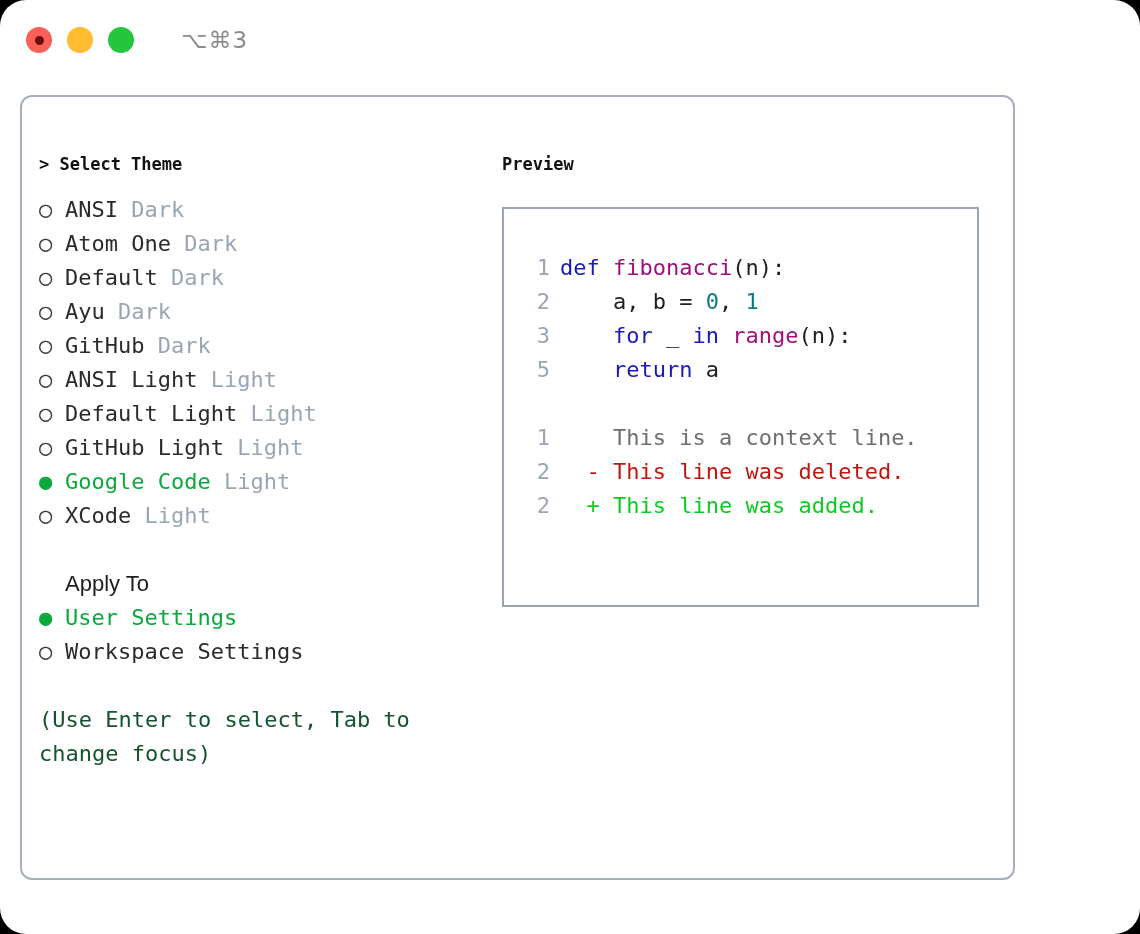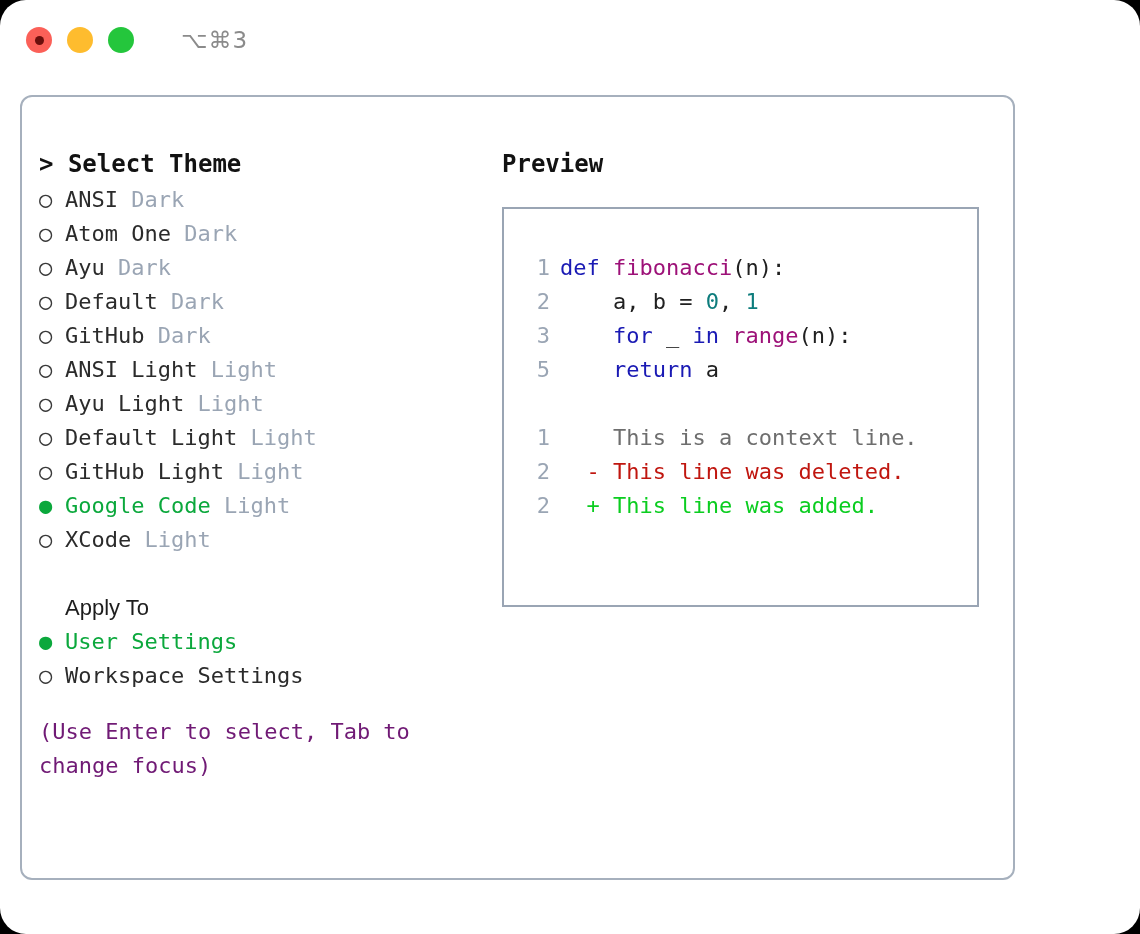--- a/index.html
+++ b/index.html
@@ -85,27 +85,27 @@
 
   
   .left-col {
     position: absolute;
     left: 17px;
     top: 50px;
     width: 440px;
   }
   .panel-title {
     font-family: "DejaVu Sans Mono", monospace;
-    font-size: 24px;
+    font-size: 17px;
     font-weight: bold;
     color: #121212;
     line-height: 34px;
     white-space: pre;
   }
-  .theme-list { margin-top: 2px; }
+  .theme-list { margin-top: 12px; }
   .row {
     font-family: "DejaVu Sans Mono", monospace;
     font-size: 22px;
     line-height: 34px;
     color: #2b2b2b;
     white-space: pre;
   }
   .marker {
     display: inline-block;
     width: 26px;
@@ -121,25 +121,25 @@
   .apply-title {
     font-family: Liberation Sans, sans-serif;
     font-size: 22px;
     line-height: 34px;
     color: #1d1d1d;
     white-space: pre;
     padding-left: 26px;
   }
 
   .hint {
-    margin-top: 22px;
-    font-family: "DejaVu Sans Mono", monospace;
-    font-size: 22px;
-    line-height: 34px;
-    color: #701a75;
+    margin-top: 34px;
+    font-family: "DejaVu Sans Mono", monospace;
+    font-size: 22px;
+    line-height: 34px;
+    color: #14532d;
     width: 410px;
   }
 
   
   .right-col {
     position: absolute;
     left: 480px;
     top: 50px;
     width: 490px;
   }
@@ -195,25 +195,24 @@
 
   <div class="window">
     <div class="columns">
 
       <div class="left-col">
         <div class="panel-title">&gt; Select Theme</div>
 
         <div class="theme-list" id="theme-list">
             <div class="row"><span class="marker off">○</span><span class="label">ANSI</span><span class="variant"> Dark</span></div>
             <div class="row"><span class="marker off">○</span><span class="label">Atom One</span><span class="variant"> Dark</span></div>
+            <div class="row"><span class="marker off">○</span><span class="label">Default</span><span class="variant"> Dark</span></div>
             <div class="row"><span class="marker off">○</span><span class="label">Ayu</span><span class="variant"> Dark</span></div>
-            <div class="row"><span class="marker off">○</span><span class="label">Default</span><span class="variant"> Dark</span></div>
             <div class="row"><span class="marker off">○</span><span class="label">GitHub</span><span class="variant"> Dark</span></div>
             <div class="row"><span class="marker off">○</span><span class="label">ANSI Light</span><span class="variant"> Light</span></div>
-            <div class="row"><span class="marker off">○</span><span class="label">Ayu Light</span><span class="variant"> Light</span></div>
             <div class="row"><span class="marker off">○</span><span class="label">Default Light</span><span class="variant"> Light</span></div>
             <div class="row"><span class="marker off">○</span><span class="label">GitHub Light</span><span class="variant"> Light</span></div>
             <div class="row"><span class="marker on">●</span><span class="label sel">Google Code</span><span class="variant"> Light</span></div>
             <div class="row"><span class="marker off">○</span><span class="label">XCode</span><span class="variant"> Light</span></div>
           </div>
 
         <div class="apply-block">
           <div class="apply-title">Apply To</div>
           <div id="apply-list">
               <div class="row"><span class="marker on">●</span><span class="label sel">User Settings</span></div>

